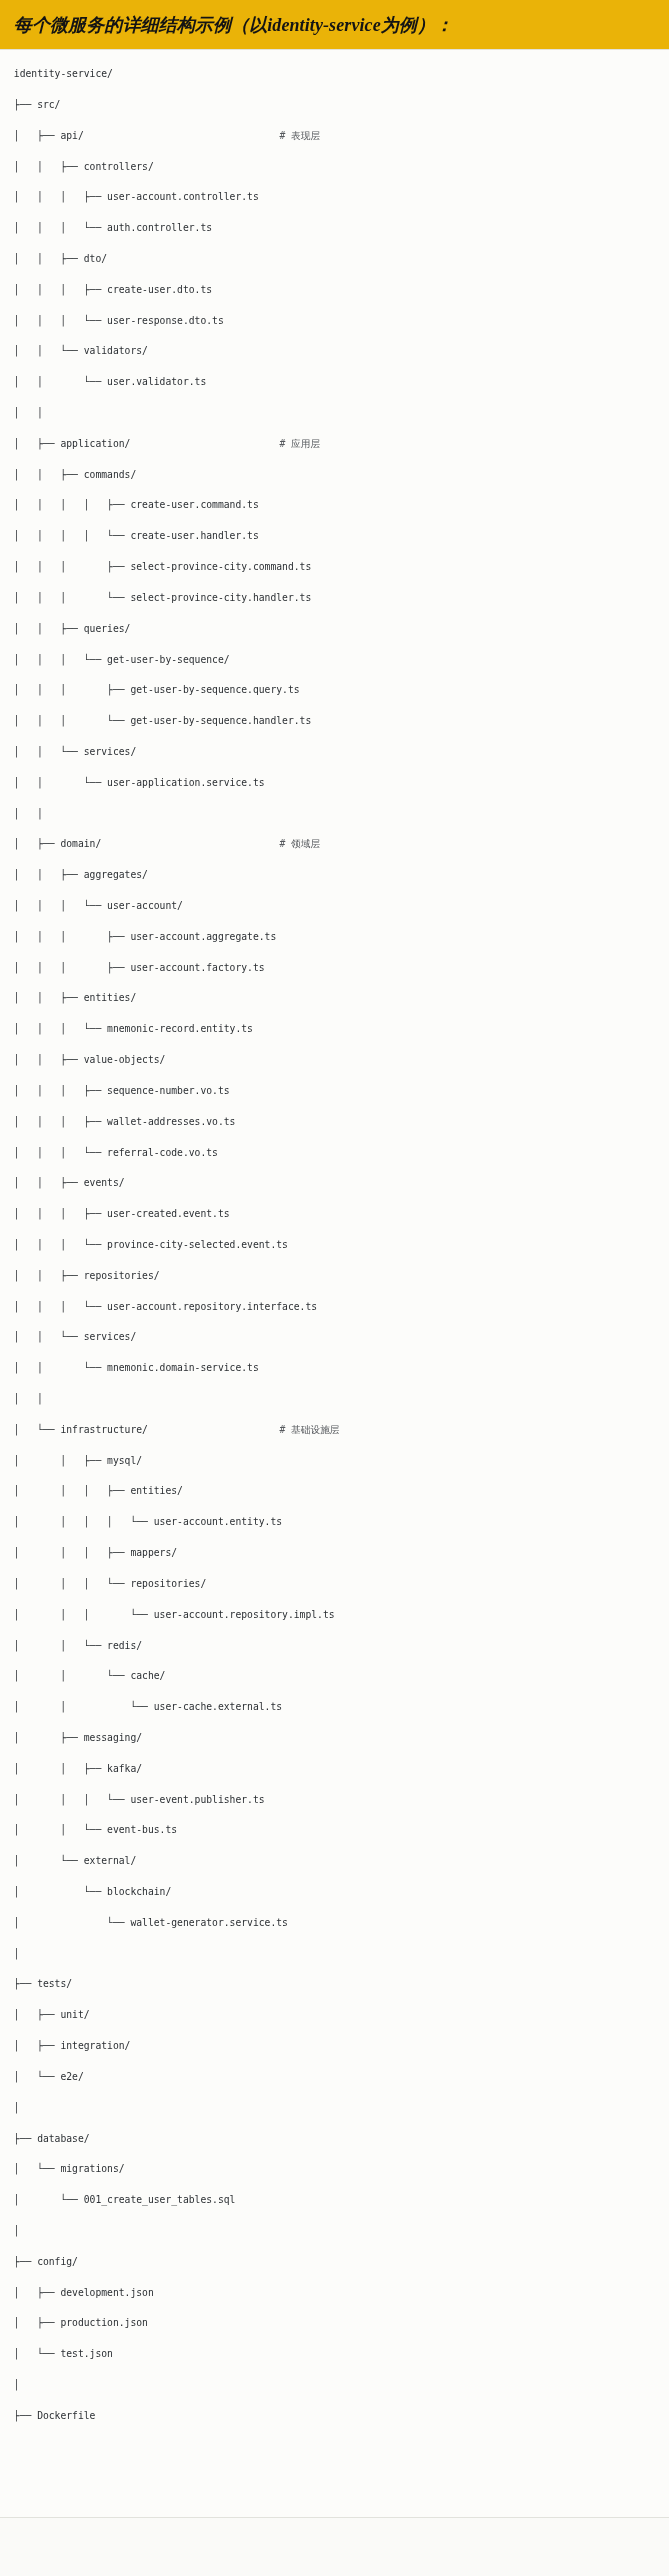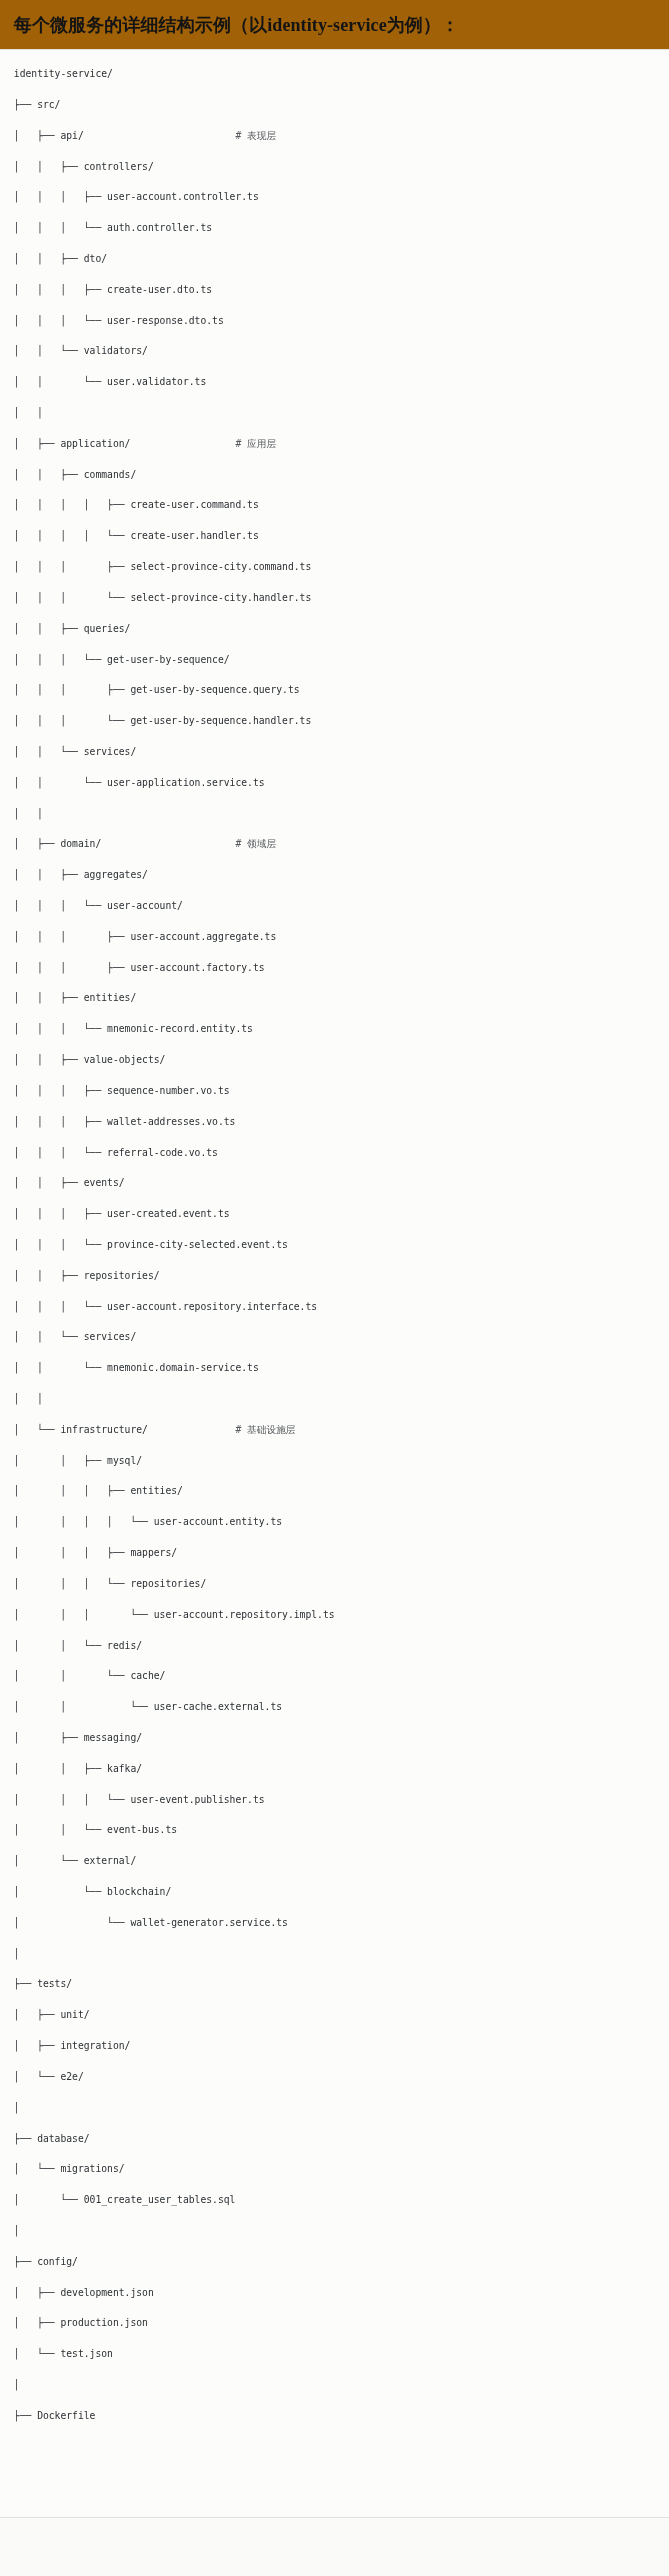--- a/index.html
+++ b/index.html
@@ -11,23 +11,24 @@
   }
   body {
     width: 669px;
     font-family: "Liberation Sans", sans-serif;
     color: #1A1A1A;
     -webkit-font-smoothing: antialiased;
   }
 
   
   .doc-header {
-    background: #a16207;
+    background: #eab308;
     padding: 13.8px 13.8px 12.5px 13.8px;
     border-bottom: 0.6px solid #E2E2DC;
+    font-style: italic;
   }
   .doc-header h1 {
     margin: 0;
     font-family: "Liberation Serif", serif;
     font-weight: bold;
     font-size: 18px;
     line-height: 1.25;
     letter-spacing: 0.1px;
     color: #141414;
   }
@@ -47,20 +48,21 @@
     white-space: pre;
     letter-spacing: 0px;
   }
   .tree-line {
     white-space: pre;
     display: block;
     min-height: 15.4px;
   }
   .tree-line .tree-comment {
     color: #55585C;
+    margin-left: 44px;
   }
 </style>
 </head>
 <body>
 
 <div class="doc-header">
   <h1>每个微服务的详细结构示例（以identity-service为例）：</h1>
 </div>
 
 <div class="tree-block">

